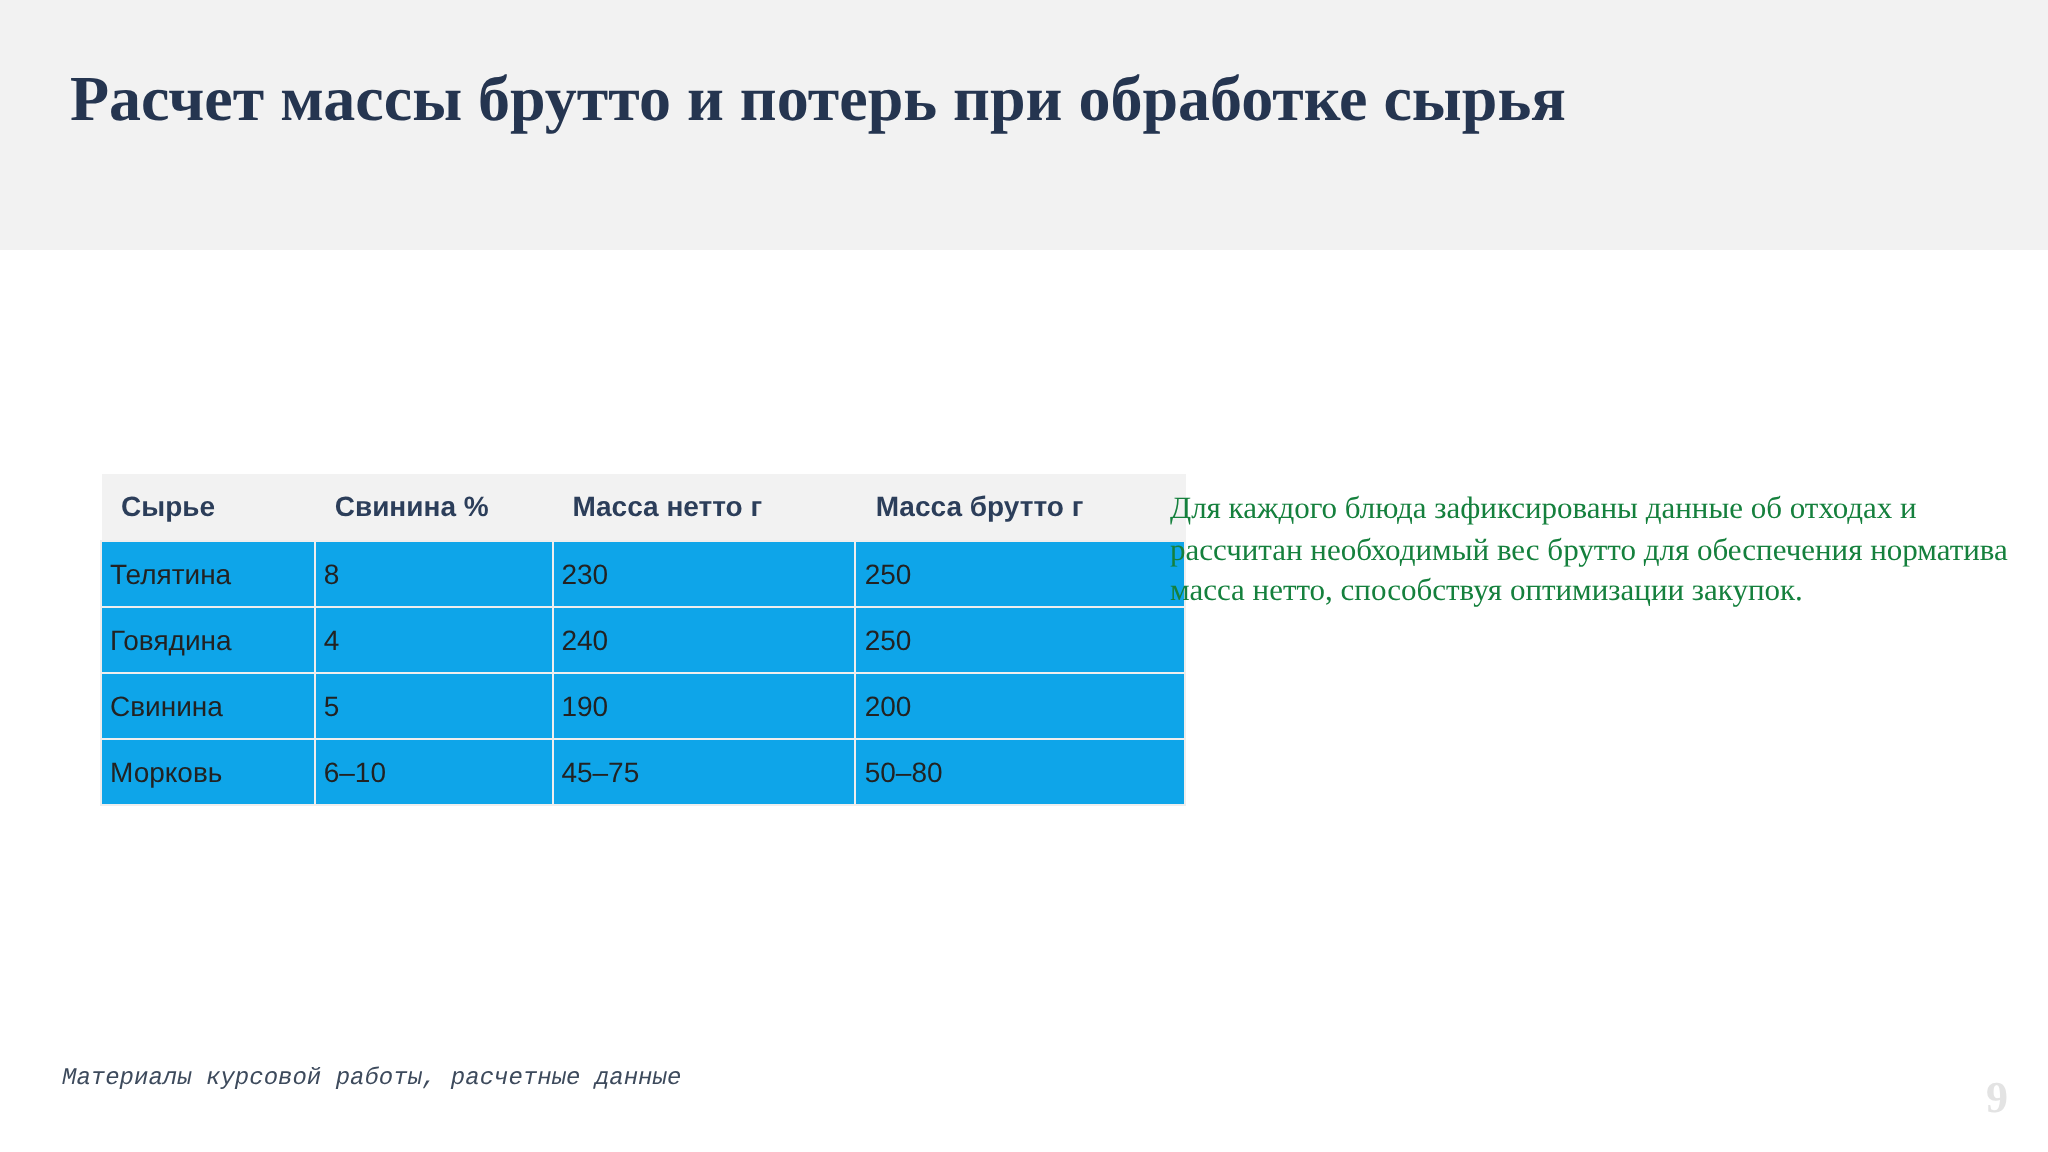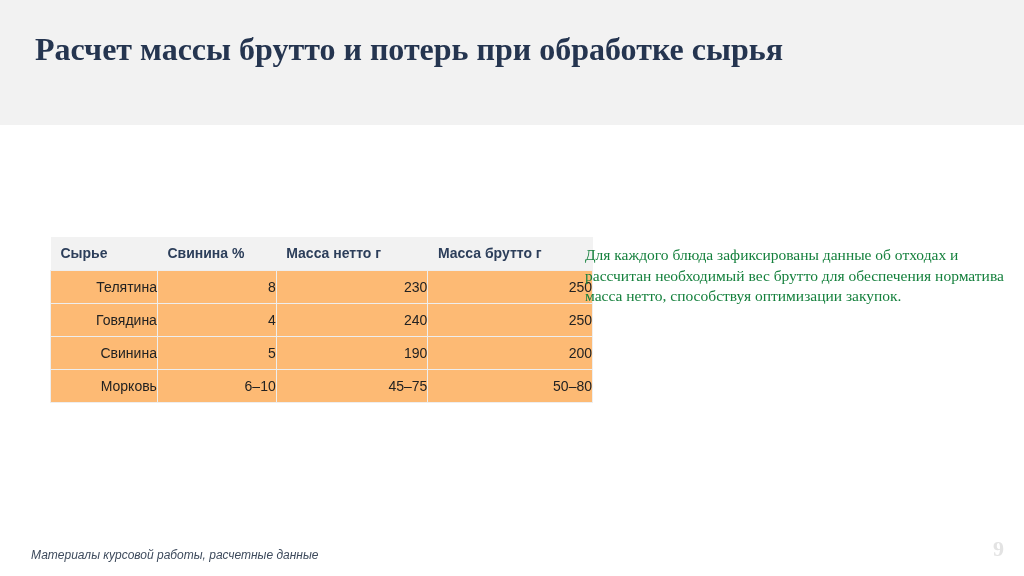--- a/index.html
+++ b/index.html
@@ -50,25 +50,25 @@
       background: #f2f2f2;
       color: #2c3e5a;
       font-weight: bold;
       text-align: left;
       height: 33px;
       padding: 0 0 0 10px;
       box-sizing: border-box;
       border-bottom: 1px solid #eeeeee;
     }
     .data-table td {
-      background: #fdba74;
+      background: #0ea5e9;
       color: #222222;
-      text-align: right;
+      text-align: left;
       height: 33px;
-      padding: 0 0 0 24px;
+      padding: 0 0 0 4px;
       box-sizing: border-box;
       border: 1px solid #eeeeee;
     }
     .data-table col.c1 { width: 107px; }
     .data-table col.c2 { width: 119px; }
     .data-table col.c3 { width: 152px; }
     .data-table col.c4 { width: 165px; }
     .text-block {
       position: absolute;
       left: 585px;
@@ -78,22 +78,22 @@
       font-size: 15.5px;
       line-height: 20.5px;
       color: #15803d;
     }
     .text-block p {
       margin: 0 0 13px 0;
     }
     .footer-note {
       position: absolute;
       left: 31px;
-      top: 548px;
-      font-family: Liberation Sans, sans-serif;
+      top: 532px;
+      font-family: Liberation Mono, monospace;
       font-style: italic;
       font-size: 12px;
       color: #3d4a5c;
       white-space: nowrap;
     }
     .page-number {
       position: absolute;
       right: 20px;
       top: 536px;
       font-family: "Liberation Serif", serif;

